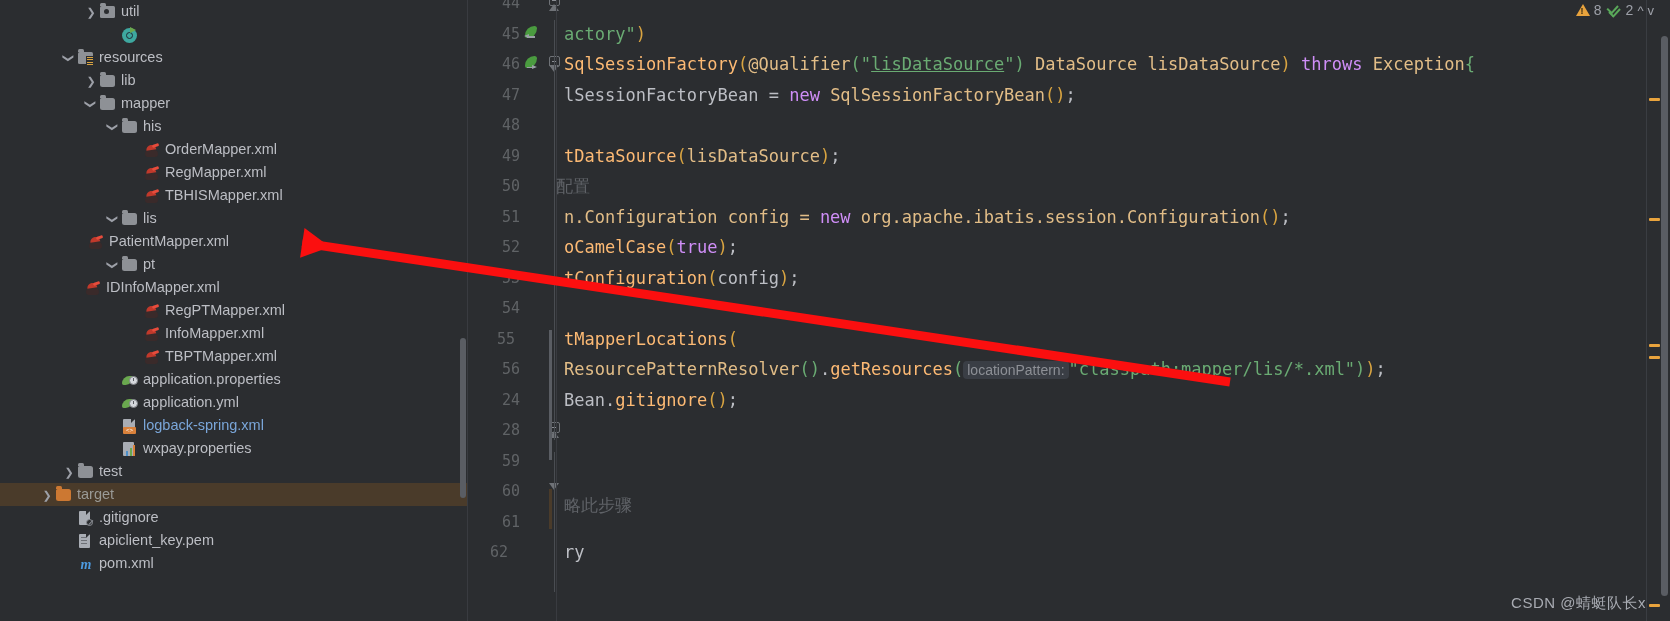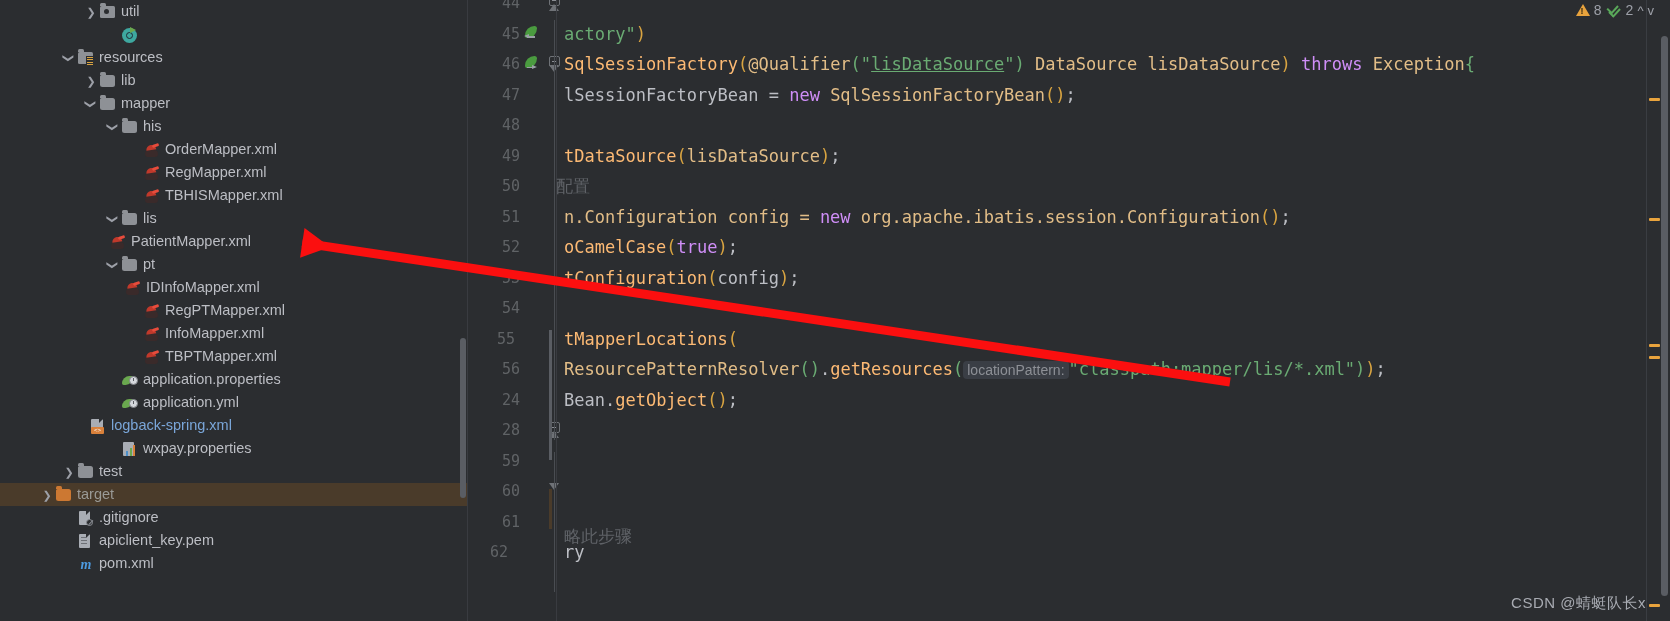--- a/index.html
+++ b/index.html
@@ -320,39 +320,39 @@
           </span>
           <span class="lbl">TBHISMapper.xml</span>
         </div>
         <div class="row" style="padding-left: 106px;">
           <span class="arrow" style="transform: rotate(90deg);">❯</span>
           <span class="ico">
             <span class="ic-folder"></span>
           </span>
           <span class="lbl">lis</span>
         </div>
-        <div class="row" style="padding-left: 94px;">
+        <div class="row" style="padding-left: 72px;">
           <span class="arrow none"></span>
           <span class="ico">
             <span class="ic-myb">
               <span class="b1"></span>
               <span class="b2"></span>
               <span class="b3"></span>
             </span>
           </span>
           <span class="lbl">PatientMapper.xml</span>
         </div>
         <div class="row" style="padding-left: 106px;">
           <span class="arrow" style="transform: rotate(90deg);">❯</span>
           <span class="ico">
             <span class="ic-folder"></span>
           </span>
           <span class="lbl">pt</span>
         </div>
-        <div class="row" style="padding-left: 69px; margin-left: 40px;">
+        <div class="row" style="padding-left: 69px;">
           <span class="arrow none"></span>
           <span class="ico">
             <span class="ic-myb">
               <span class="b1"></span>
               <span class="b2"></span>
               <span class="b3"></span>
             </span>
           </span>
           <span class="lbl">IDInfoMapper.xml</span>
         </div>
@@ -402,21 +402,21 @@
         <div class="row" style="padding-left: 106px;">
           <span class="arrow none"></span>
           <span class="ico">
             <span class="ic-leaf">
               <span class="l"></span>
               <span class="c"></span>
             </span>
           </span>
           <span class="lbl">application.yml</span>
         </div>
-        <div class="row" style="padding-left: 74px;">
+        <div class="row" style="padding-left: 106px;">
           <span class="arrow none"></span>
           <span class="ico">
             <span class="ic-xml">
               <span class="p"></span>
               <span class="t">&lt;&gt;</span>
             </span>
           </span>
           <span class="lbl blue">logback-spring.xml</span>
         </div>
         <div class="row" style="padding-left: 106px;">
@@ -611,32 +611,32 @@
         <div class="cl" style="top: 293px;">
           <div class="codetext" style="left: 8px;"></div>
         </div>
         <div class="cl" style="top: 323.5px;">
           <div class="codetext" style="left: 8px;"><span class="c-fn">tMapperLocations</span><span class="c-par">(</span></div>
         </div>
         <div class="cl" style="top: 354px;">
           <div class="codetext" style="left: 8px;"><span class="c-type">ResourcePatternResolver</span><span class="c-par2">(</span><span class="c-par2">)</span><span class="c-def">.</span><span class="c-fn">getResources</span><span class="c-par2">(</span><span class="inlay">locationPattern:</span><span class="c-str">"classpath:mapper/lis/*.xml"</span><span class="c-par2">)</span><span class="c-par">)</span><span class="c-def">;</span></div>
         </div>
         <div class="cl" style="top: 384.5px;">
-          <div class="codetext" style="left: 8px;"><span class="c-def">Bean.</span><span class="c-fn">getObject</span><span class="c-par">(</span><span class="c-par">)</span><span class="c-def">;</span></div>
+          <div class="codetext" style="left: 8px;"><span class="c-def">Bean.</span><span class="c-fn">gitignore</span><span class="c-par">(</span><span class="c-par">)</span><span class="c-def">;</span></div>
         </div>
         <div class="cl" style="top: 415px;">
           <div class="codetext" style="left: 8px;"></div>
         </div>
         <div class="cl" style="top: 445.5px;">
           <div class="codetext" style="left: 8px;"></div>
         </div>
         <div class="cl" style="top: 476px;">
           <div class="codetext" style="left: 8px;"></div>
         </div>
-        <div class="cl" style="top: 521px;">
+        <div class="cl" style="top: 490px;">
           <div class="codetext" style="left: 8px;"><span class="c-cmt">略此步骤</span></div>
         </div>
         <div class="cl" style="top: 537px;">
           <div class="codetext" style="left: 8px;"><span class="c-def">ry</span></div>
         </div>
       </div>
 
     <div id="right-edge-line"></div>
     <div class="tick" style="top:98px;"></div>
     <div class="tick" style="top:218px;"></div>

